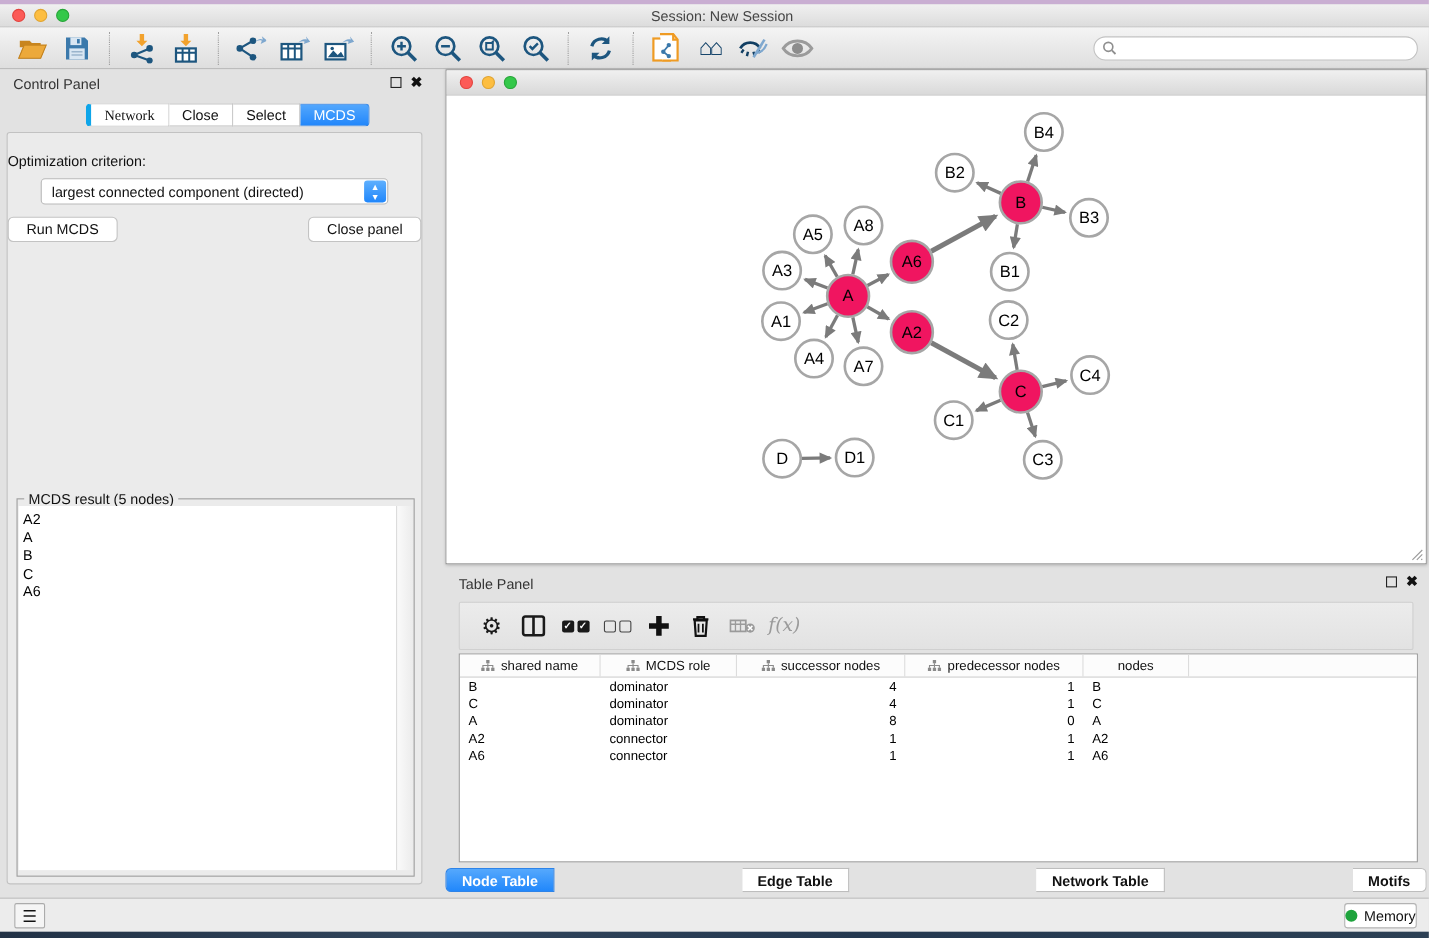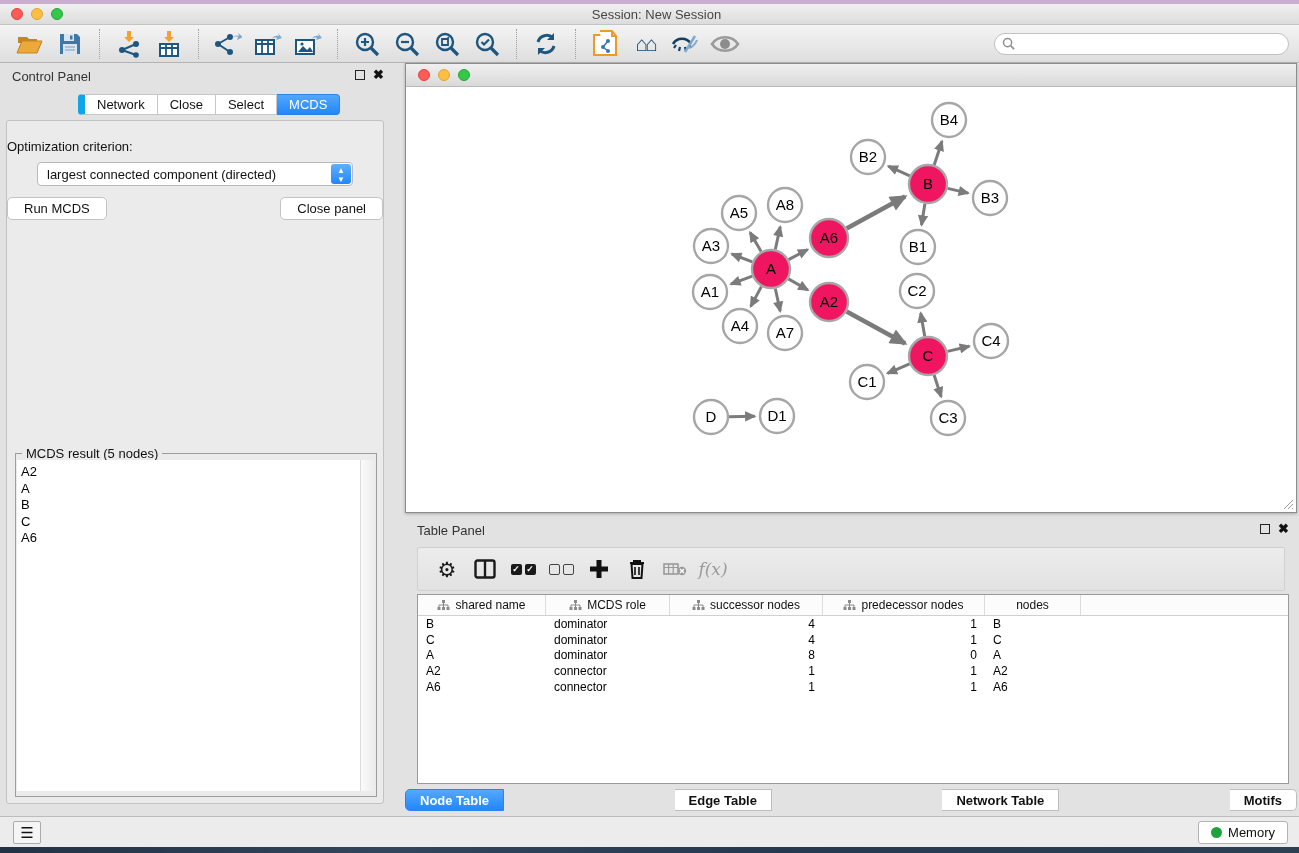--- a/index.html
+++ b/index.html
@@ -39,21 +39,21 @@
   
   #control-panel { position:absolute; top:2px; left:0; width:392px; height:745px; }
   .panel-header { position:relative; height:24px; }
   .panel-header .ph-title { position:absolute; left:12px; top:4px; font-size:13px; color:#333; }
   .ph-icons { position:absolute; right:8px; top:5px; display:flex; gap:8px; align-items:center;}
   .float-icon { width:10px; height:10px; border:1.5px solid #222; }
   .close-icon { font-size:13px; font-weight:bold; color:#111; line-height:10px; cursor:pointer;}
   #cp-tabs { position:absolute; left:78px; top:29px; display:flex; }
   .cp-tab { height:21px; font-size:13px; padding:2px 12px 0; background:#fff; border:1px solid #c6c6c6;
     border-left:none; color:#111; text-align:center; cursor:pointer;}
-  .cp-tab:first-child { border-left:7px solid #0ea5e9; border-radius:4px 0 0 4px; }
+  .cp-tab:first-child { border-left:5px solid #0ea5e9; border-radius:4px 0 0 4px;font-family:Liberation Serif, serif; }
   .cp-tab:last-child { border-radius:0 4px 4px 0; }
   .cp-tab.active { background:linear-gradient(#53a7fd,#2287fb); border-color:#2d83e8; color:#fff; }
   #cp-body { position:absolute; left:6px; top:55px; width:378px; height:684px;
     background:#ebebeb; border:1px solid #c2c2c2; border-radius:3px; }
   #opt-label { margin-top:18px; font-size:13px; color:#111; }
   #criterion-select { position:relative; margin:8px auto 0; width:316px; height:24px; background:#fff;
     border:1px solid #b9b9b9; border-radius:4px; font-size:13px; color:#111;
     display:flex; align-items:center; padding-left:9px; cursor:pointer;}
   #criterion-stepper { position:absolute; right:1px; top:1px; width:20px; height:20px; border-radius:3px;
     background:linear-gradient(#5fb0fe,#1f86fb); color:#fff; font-size:8px; line-height:9px;
@@ -109,21 +109,21 @@
   .tp-tab.active { background:linear-gradient(#55a8fd,#2187fb); border-color:#2d83e8; color:#fff; }
 
   
   #statusbar { position:absolute; bottom:6px; left:0; width:100%; height:31px; background:#ececec;
     border-top:1px solid #bcbcbc; }
   #list-btn { position:absolute; left:13px; top:4px; width:28px; height:23px; background:#f5f5f5;
     border:1px solid #ababab; border-radius:2px; display:flex; align-items:center; justify-content:center;
     font-size:15px; color:#111; cursor:pointer;}
   #memory-btn { position:absolute; right:11px; top:4px; height:23px; background:#fff;
     border:1px solid #b3b3b3; border-radius:3px; display:flex; align-items:center; gap:6px;
-    padding:0 12px; font-size:13px; color:#111; cursor:pointer;}
+    padding:0 0; font-size:13px; color:#111; cursor:pointer;}
   #memory-dot { width:11px; height:11px; border-radius:50%; background:#1ea33c; }
 </style>
 </head>
 <body>
 
 <div id="app">
   <div id="desktop-top"></div>
 
   <div id="titlebar">
     <div class="tl-dots" style="left:11px;">

